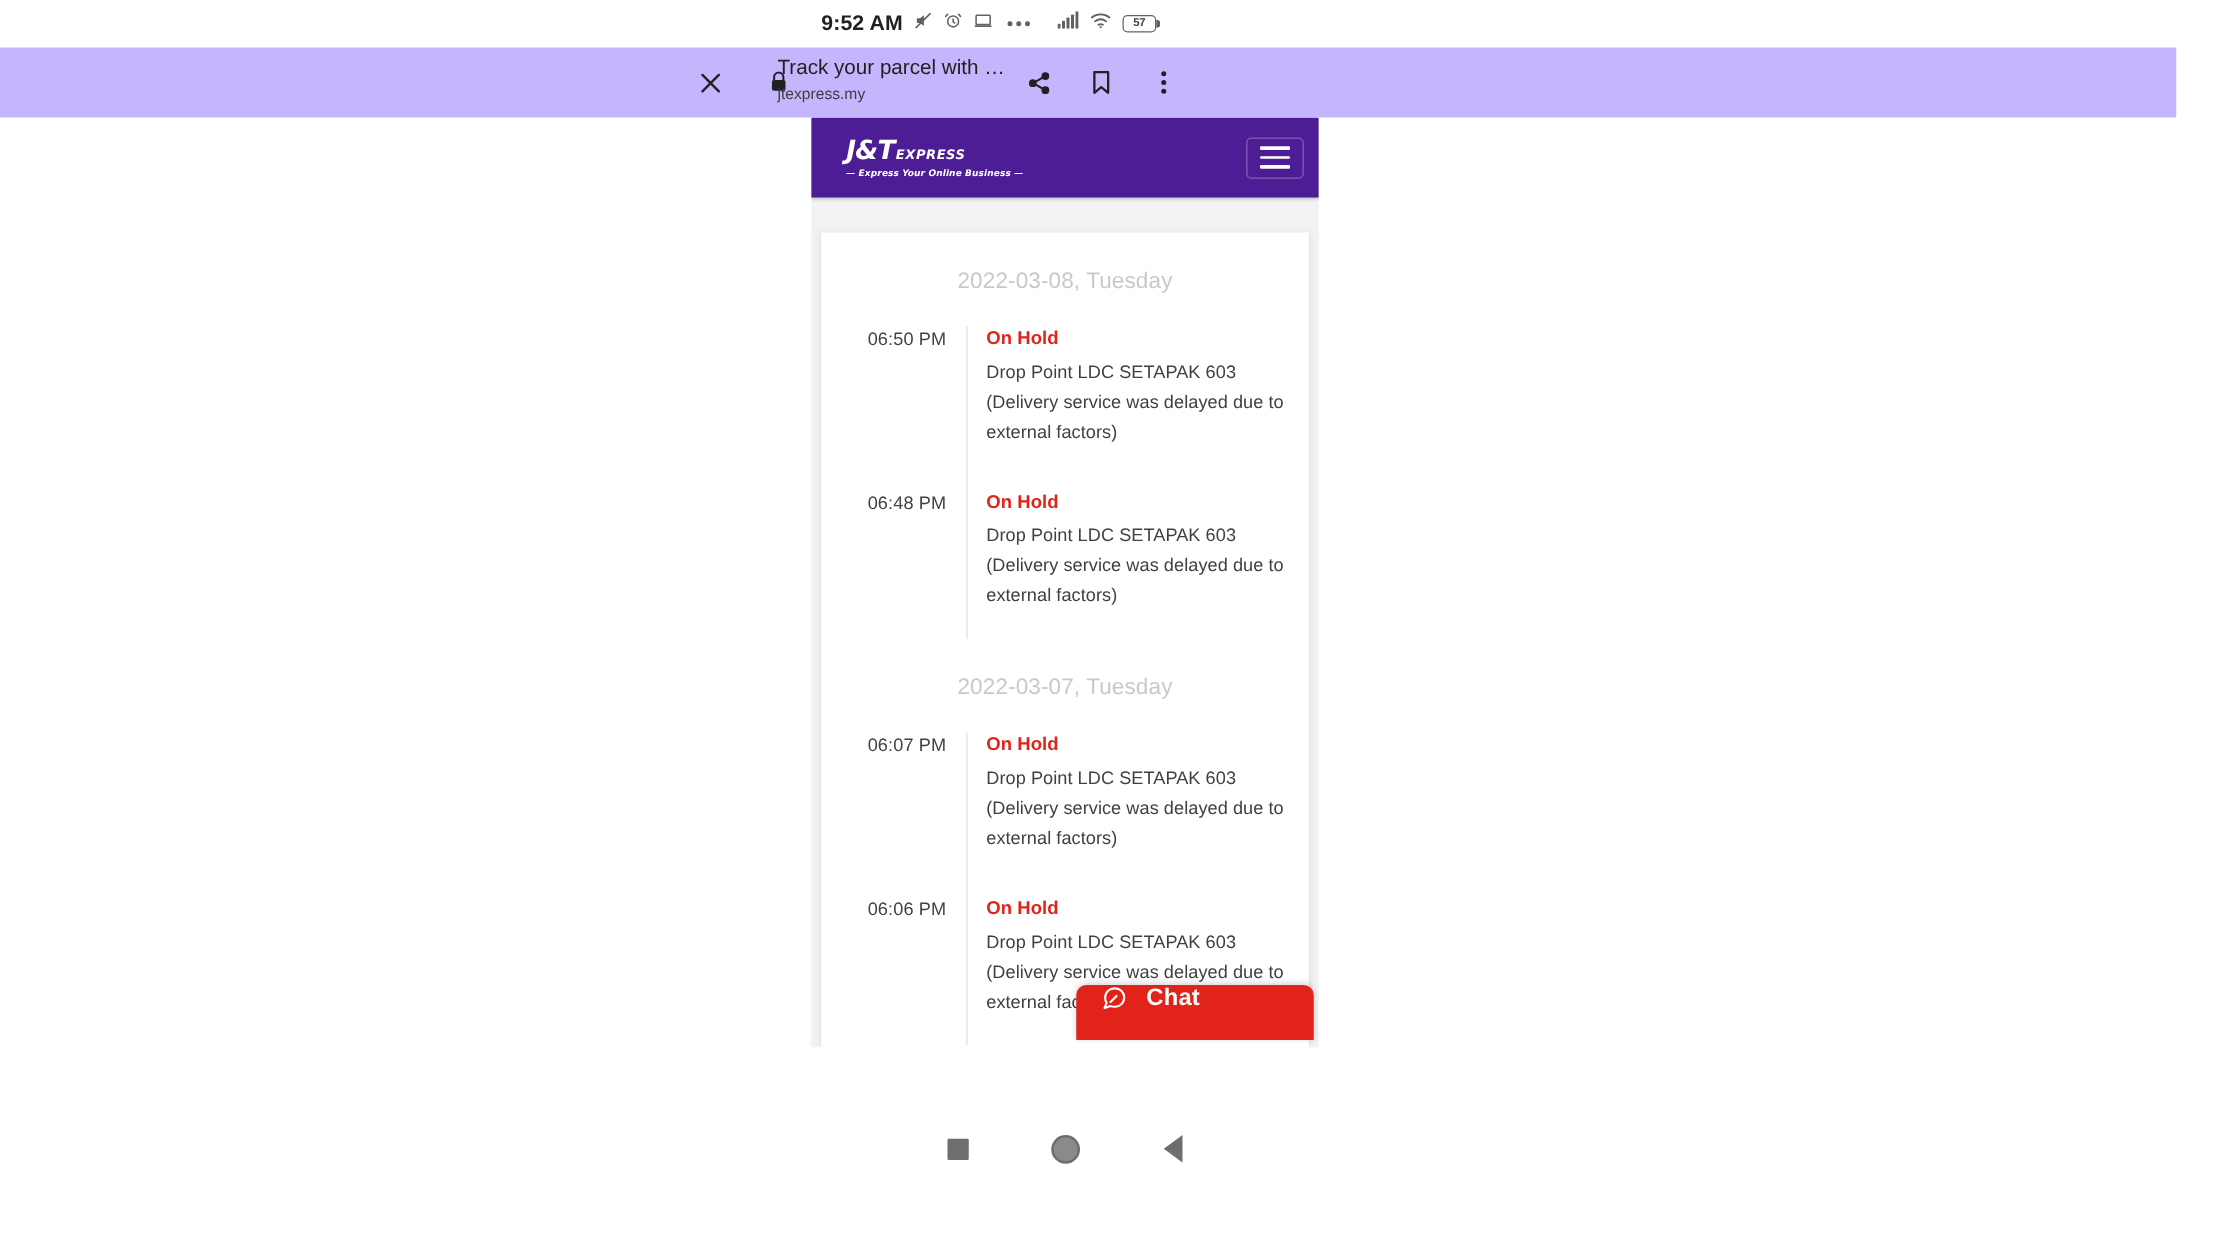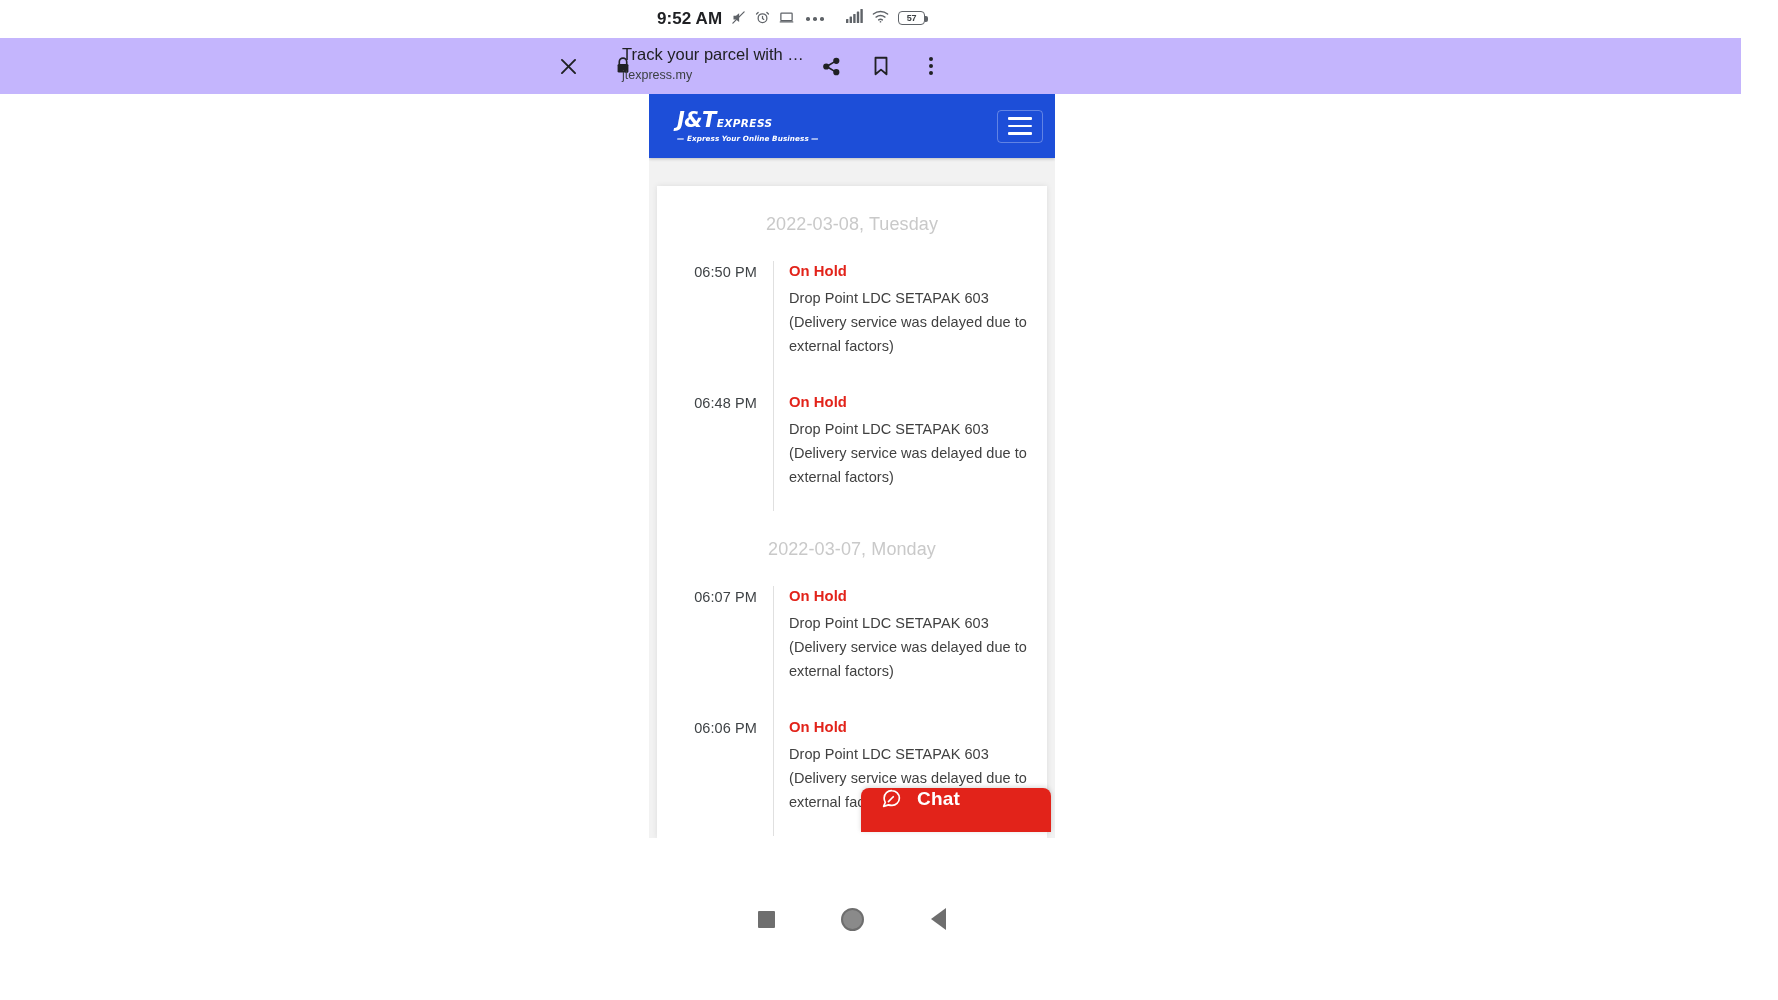--- a/index.html
+++ b/index.html
@@ -168,21 +168,21 @@
     background: #f2f2f2;
     overflow: hidden;
     flex: none;
   }
 
   
   .brandbar {
     position: relative;
     width: 406px;
     height: 64px;
-    background: #1d4ed8;
+    background: #4c1d95;
     display: flex;
     align-items: center;
     justify-content: space-between;
     padding: 0 12px 0 28px;
     box-shadow: 0 1px 3px rgba(0,0,0,.22);
     z-index: 5;
   }
   .logo { user-select: none; }
   .logo-main {
     font-family: "DejaVu Sans", sans-serif;
@@ -496,21 +496,21 @@
             </div>
             <div class="ev-spacer tall"></div>
             <div class="event">
               <div class="ev-time">06:48 PM</div>
               <div class="ev-body">
                 <div class="ev-status">On Hold</div>
                 <div class="ev-desc">Drop Point LDC SETAPAK 603 (Delivery service was delayed due to external factors)</div>
               </div>
             </div>
             <div class="ev-spacer"></div>
-            <div class="day-header">2022-03-07, Monday</div>
+            <div class="day-header">2022-03-07, Tuesday</div>
             <div class="event">
               <div class="ev-time">06:07 PM</div>
               <div class="ev-body">
                 <div class="ev-status">On Hold</div>
                 <div class="ev-desc">Drop Point LDC SETAPAK 603 (Delivery service was delayed due to external factors)</div>
               </div>
             </div>
             <div class="ev-spacer tall"></div>
             <div class="event">
               <div class="ev-time">06:06 PM</div>

